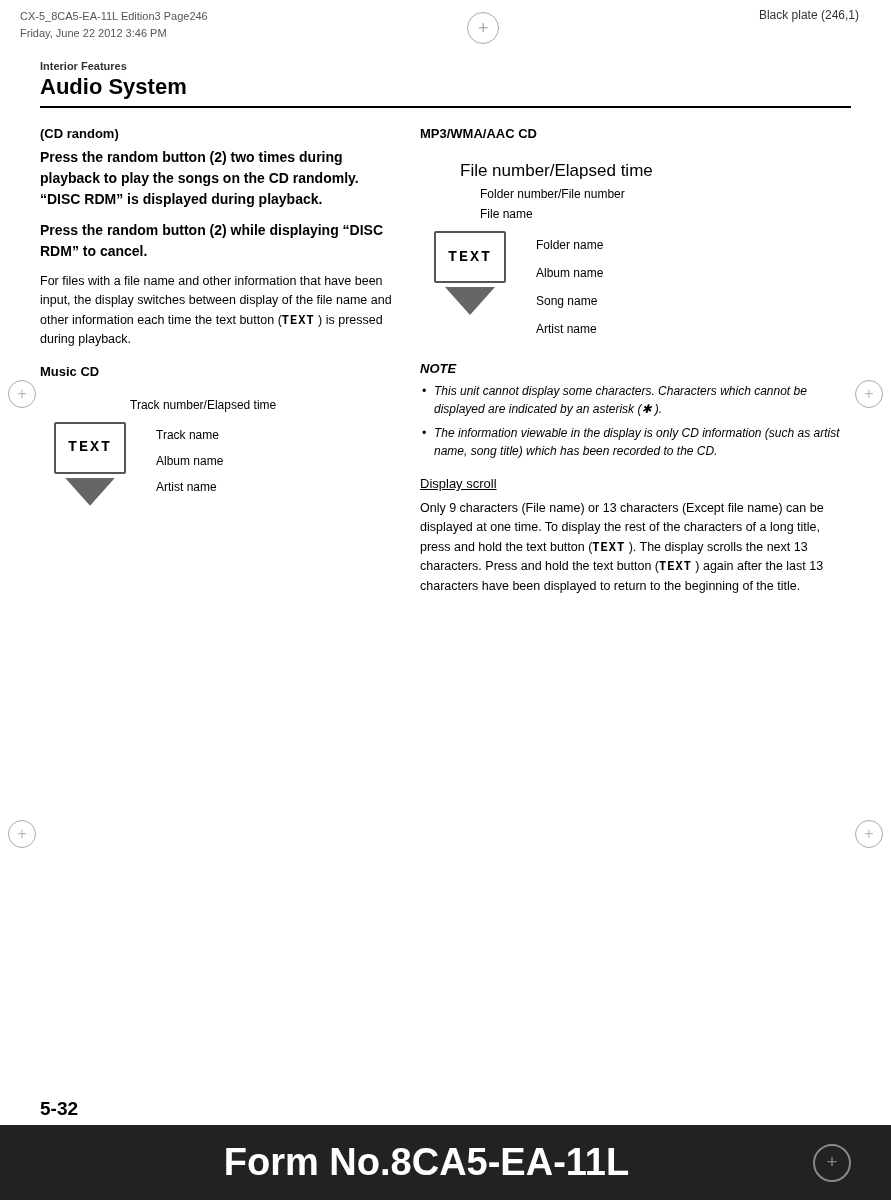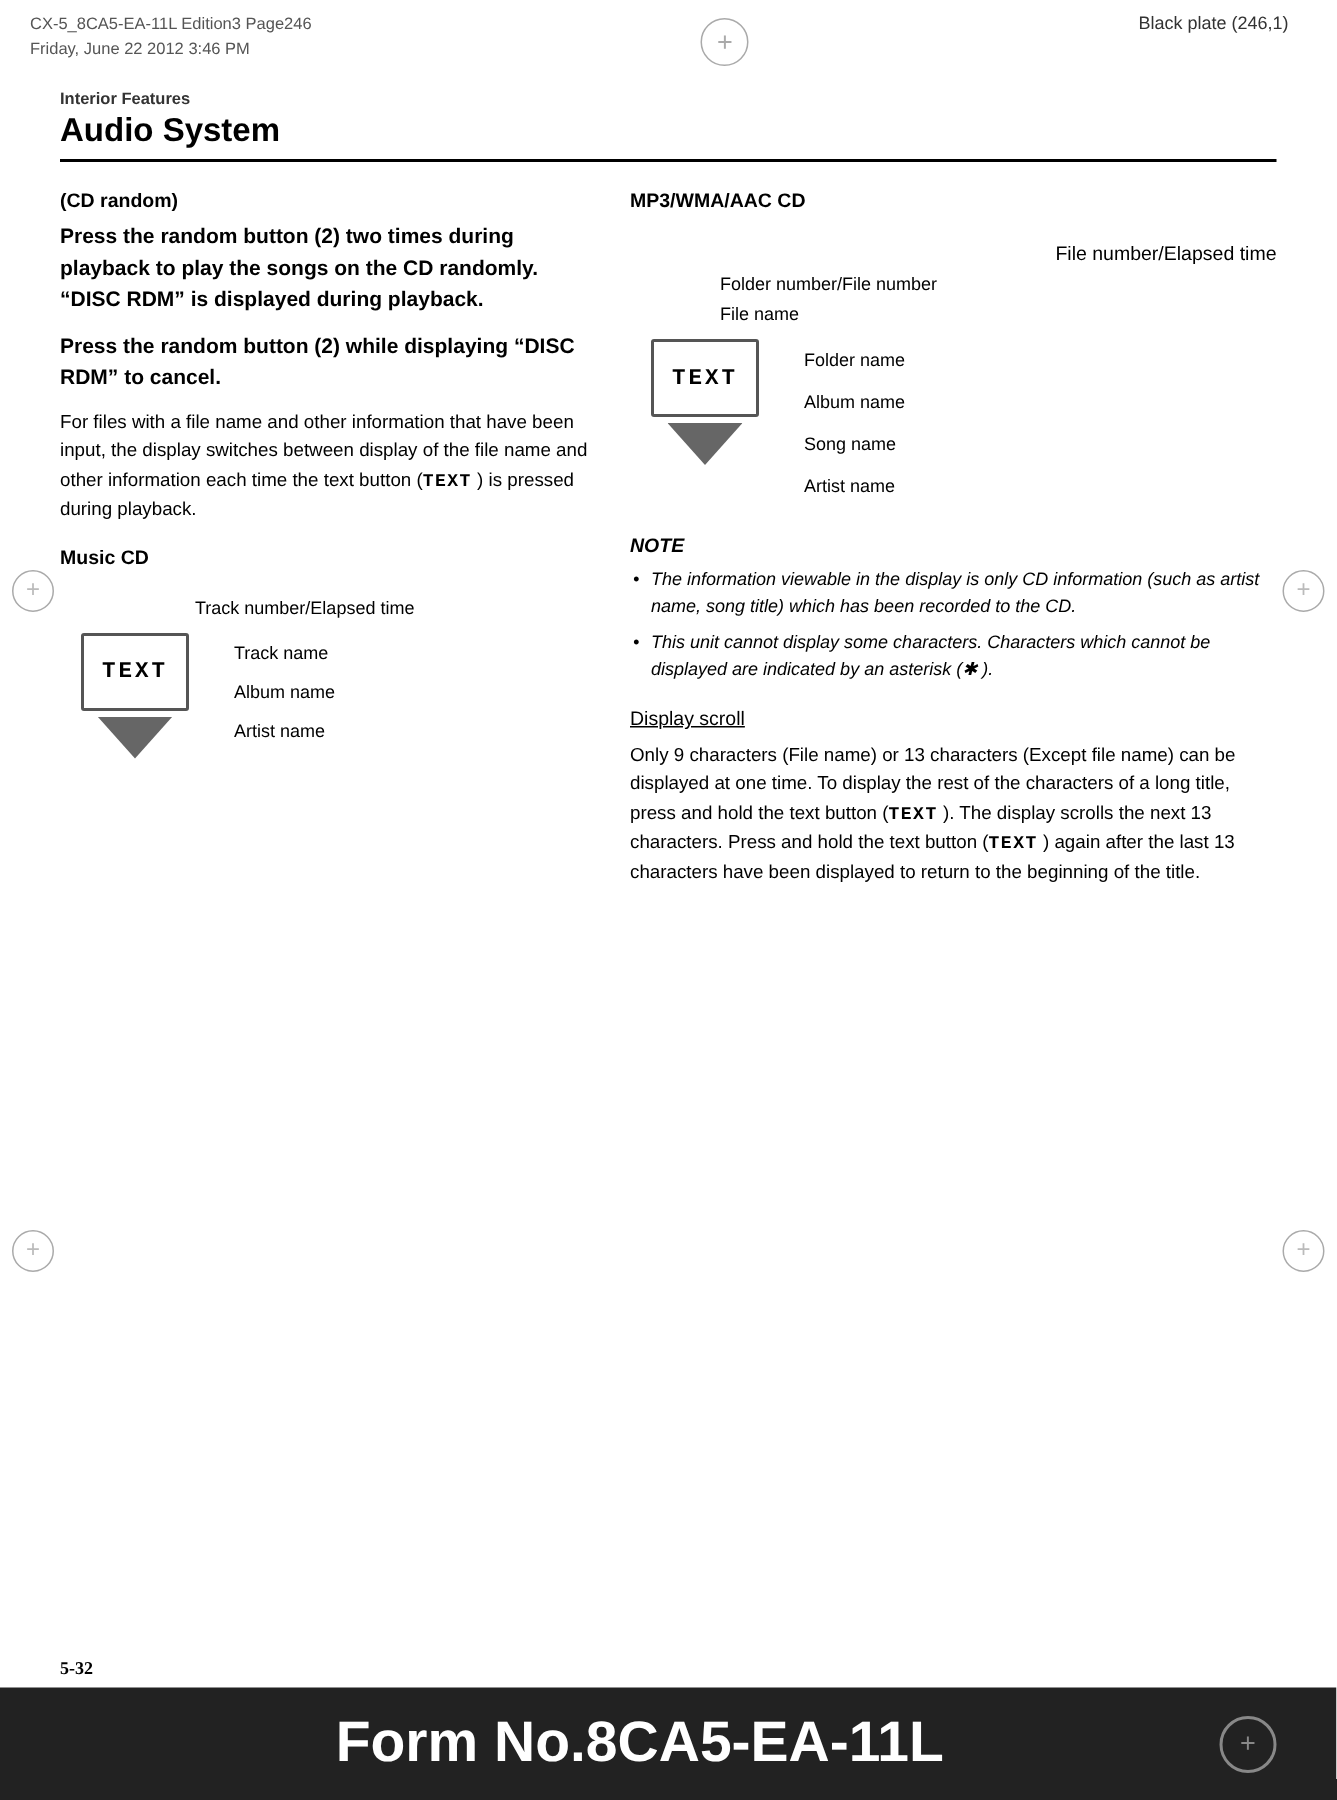--- a/index.html
+++ b/index.html
@@ -169,23 +169,22 @@
     .display-scroll-text {
       font-size: 12.5px;
       line-height: 1.55;
     }
 
     
     .page-footer {
       position: absolute;
       bottom: 80px;
       left: 40px;
-      font-size: 12px;
-      font-weight: bold;
-      font-family: Liberation Serif, serif;
+      font-size: 19px;
+      font-weight: bold;
     }
 
     .bottom-bar {
       position: absolute;
       bottom: 0;
       left: 0;
       right: 0;
       height: 75px;
       background: #222;
       display: flex;
@@ -361,21 +360,21 @@
       </div>
     </div>
 
   </div>
 
   <div class="right-col">
 
     <div>
       <div class="mp3-title">MP3/WMA/AAC CD</div>
 
-      <div style="margin-left:40px; margin-bottom:6px; font-size:13px;text-align:right;">
+      <div style="margin-left:40px; margin-bottom:6px; font-size:17px;">
         <span>File number/Elapsed time</span>
       </div>
       <div style="margin-left:60px; margin-bottom:6px; font-size:12px;">
         <span>Folder number/File number</span>
       </div>
       <div style="margin-left:60px; margin-bottom:6px; font-size:12px;">
         <span>File name</span>
       </div>
 
       <div class="music-cd-diagram">
@@ -398,24 +397,24 @@
           <div class="mp3-label-item">
             <span>Artist name</span>
           </div>
         </div>
       </div>
     </div>
 
     <div class="note-section">
       <div class="note-title">NOTE</div>
       <ul class="note-list">
-        <li>The information viewable in the display is only CD information (such as artist name, song title) which has been recorded to the CD.</li>
         <li>
           <span><em>This unit cannot display some characters. Characters which cannot be displayed are indicated by an asterisk (✱ ).</em></span>
         </li>
+        <li>The information viewable in the display is only CD information (such as artist name, song title) which has been recorded to the CD.</li>
       </ul>
     </div>
 
     <div>
       <div class="display-scroll-title">Display scroll</div>
       <div class="display-scroll-text">
         <span>Only 9 characters (File name) or 13 characters (Except file name) can be displayed at one time. To display the rest of the characters of a long title, press and hold the text button (</span><span class="inline-text-btn">TEXT</span><span> ). The display scrolls the next 13 characters. Press and hold the text button (</span><span class="inline-text-btn">TEXT</span><span> ) again after the last 13 characters have been displayed to return to the beginning of the title.</span>
       </div>
     </div>
 

